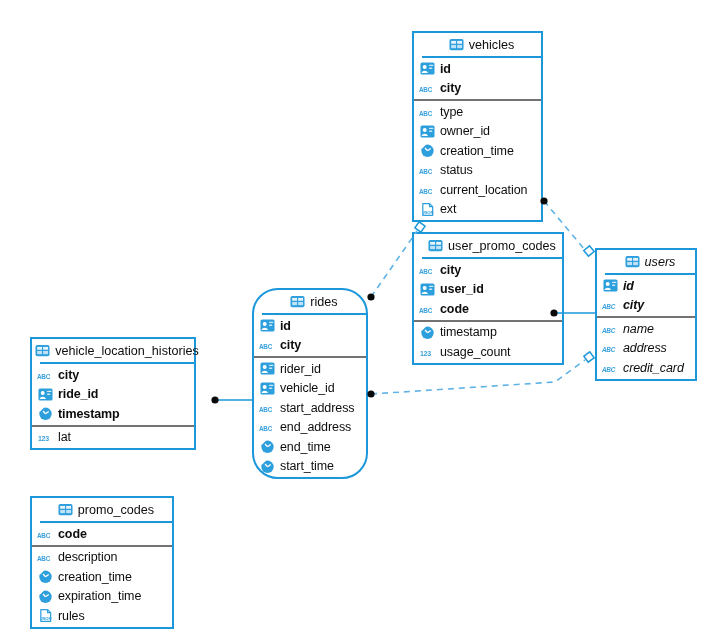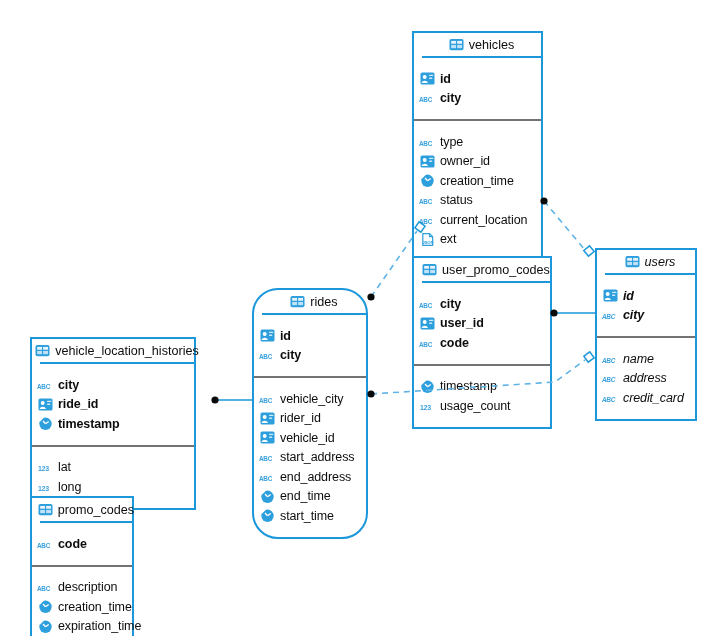--- a/index.html
+++ b/index.html
@@ -11,21 +11,21 @@
   #canvas{position:absolute;inset:0;width:705px;height:636px;}
   .table-node{
     position:absolute;background:#ffffff;border:2px solid #1b97da;
     box-sizing:border-box;z-index:2;color:#0d0d0d;
   }
   .table-header{
     height:25px;display:flex;align-items:center;justify-content:center;gap:5px;
     border-bottom:2px solid #1b97da;font-size:12.6px;font-weight:500;
     white-space:nowrap;padding:0 1px;box-sizing:border-box;margin-left:8px;
   }
-  .section{padding:11px 0;}
+  .section{padding:1px 0;}
   .section.cols{border-top:2px solid #737373;}
   .col-row{
     height:19.5px;display:flex;align-items:center;gap:4px;
     padding:0 4px 0 5px;font-size:12.5px;white-space:nowrap;letter-spacing:-0.1px;
   }
   .col-row.pk{font-weight:700;}
   .cell-icon{width:17px;flex:0 0 17px;display:flex;align-items:center;justify-content:center;}
   .hdr-icon{width:15px;height:15px;display:flex;align-items:center;}
   #connector-layer{
     position:absolute;left:0;top:0;width:705px;height:636px;
@@ -139,21 +139,21 @@
             <svg width="15" height="15" viewBox="0 0 16 16">
               <path d="M3 1.7 h7.2 l3.3 3.3 v9.3 h-10.5 z" fill="#fff" stroke="#2e9fdd" stroke-width="1.3" stroke-linejoin="round"></path>
               <path d="M10.2 1.7 v3.3 h3.3" fill="none" stroke="#2e9fdd" stroke-width="1.3"></path>
               <text x="2.6" y="13.1" font-size="4.4" font-weight="700" fill="#2e9fdd" font-family="Liberation Sans, sans-serif">JSON</text>
             </svg>
           </span>
           <span>ext</span>
         </div>
       </div>
     </div>
-    <div class="table-node" style="left: 412px; top: 256px; width: 140px;">
+    <div class="table-node" style="left: 412px; top: 232px; width: 152px;">
       <div class="table-header">
         <span class="hdr-icon">
           <svg width="15" height="15" viewBox="0 0 16 16">
             <rect x="0.5" y="2" width="15" height="12" rx="2" fill="#2e9fdd"></rect>
             <rect x="2.3" y="4.2" width="5.2" height="3" fill="#e8f4fc"></rect>
             <rect x="8.7" y="4.2" width="5.2" height="3" fill="#e8f4fc"></rect>
             <rect x="2.3" y="8.5" width="5.2" height="3.4" fill="#bfe2f6"></rect>
             <rect x="8.7" y="8.5" width="5.2" height="3.4" fill="#bfe2f6"></rect>
           </svg>
         </span>
@@ -304,28 +304,20 @@
             <svg width="17" height="12" viewBox="0 0 17 12">
               <text x="0" y="9.5" font-size="6.4" font-weight="700" letter-spacing="-0.3" fill="#3aa1de" font-family="Liberation Sans, sans-serif">ABC</text>
             </svg>
           </span>
           <span>city</span>
         </div>
       </div>
       <div class="section cols">
         <div class="col-row">
           <span class="cell-icon">
-            <svg width="17" height="12" viewBox="0 0 17 12">
-              <text x="0" y="9.5" font-size="6.4" font-weight="700" letter-spacing="-0.3" fill="#3aa1de" font-family="Liberation Sans, sans-serif">ABC</text>
-            </svg>
-          </span>
-          <span>vehicle_city</span>
-        </div>
-        <div class="col-row">
-          <span class="cell-icon">
             <svg width="15" height="15" viewBox="0 0 16 16">
               <rect x="0.5" y="1.5" width="15" height="13" rx="1.8" fill="#2e9fdd"></rect>
               <circle cx="5" cy="6.3" r="2.1" fill="#fff"></circle>
               <path d="M1.7 12.7 C2.5 9.7 7.6 9.7 8.4 12.7 Z" fill="#fff"></path>
               <rect x="9.6" y="3.9" width="4.7" height="1.5" rx="0.7" fill="#cfe9f8"></rect>
               <rect x="9.6" y="6.9" width="3.5" height="1.5" rx="0.7" fill="#cfe9f8"></rect>
             </svg>
           </span>
           <span>rider_id</span>
         </div>
@@ -429,31 +421,23 @@
       </div>
       <div class="section cols">
         <div class="col-row">
           <span class="cell-icon">
             <svg width="17" height="12" viewBox="0 0 17 12">
               <text x="1" y="10" font-size="7" font-weight="600" letter-spacing="-0.3" fill="#3aa1de" font-family="Liberation Sans, sans-serif">123</text>
             </svg>
           </span>
           <span>lat</span>
         </div>
-        <div class="col-row">
-          <span class="cell-icon">
-            <svg width="17" height="12" viewBox="0 0 17 12">
-              <text x="1" y="10" font-size="7" font-weight="600" letter-spacing="-0.3" fill="#3aa1de" font-family="Liberation Sans, sans-serif">123</text>
-            </svg>
-          </span>
-          <span>long</span>
-        </div>
       </div>
     </div>
-    <div class="table-node" style="left: 30px; top: 496px; width: 104px;">
+    <div class="table-node" style="left: 30px; top: 496px; width: 144px;">
       <div class="table-header">
         <span class="hdr-icon">
           <svg width="15" height="15" viewBox="0 0 16 16">
             <rect x="0.5" y="2" width="15" height="12" rx="2" fill="#2e9fdd"></rect>
             <rect x="2.3" y="4.2" width="5.2" height="3" fill="#e8f4fc"></rect>
             <rect x="8.7" y="4.2" width="5.2" height="3" fill="#e8f4fc"></rect>
             <rect x="2.3" y="8.5" width="5.2" height="3.4" fill="#bfe2f6"></rect>
             <rect x="8.7" y="8.5" width="5.2" height="3.4" fill="#bfe2f6"></rect>
           </svg>
         </span>

